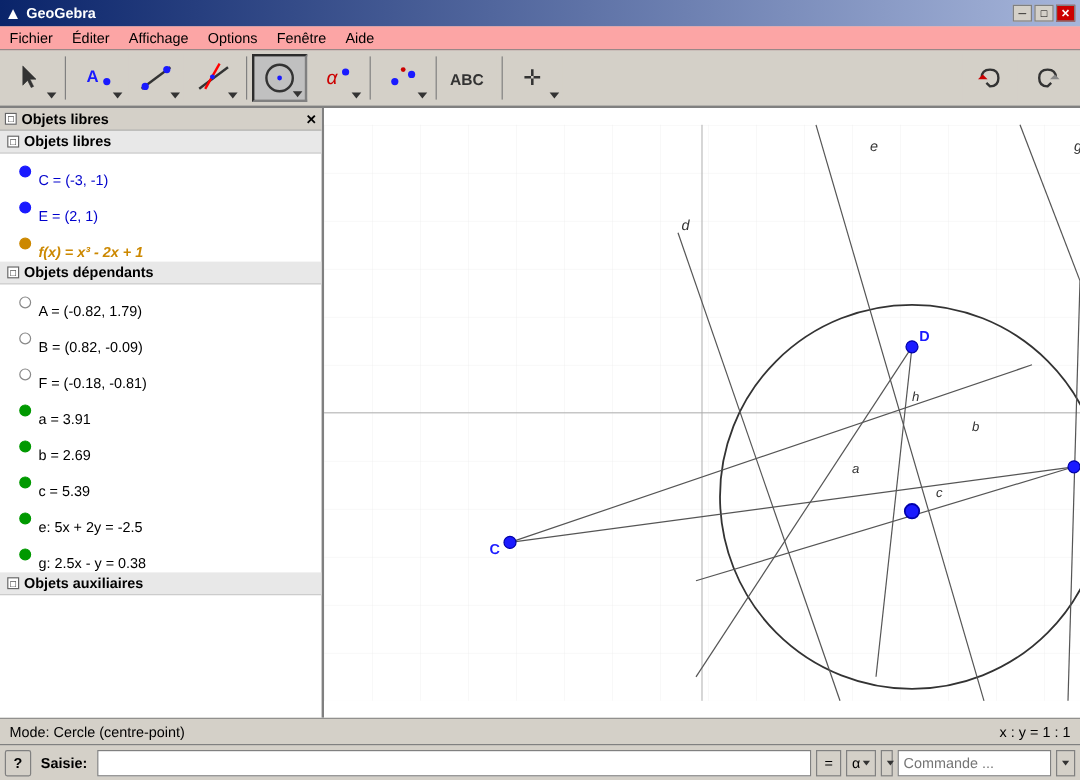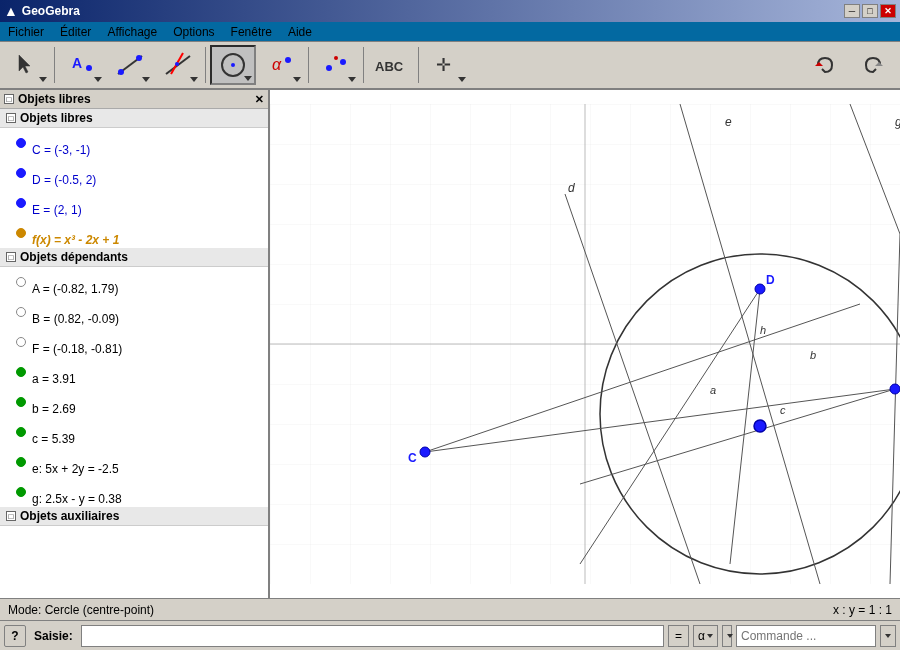--- a/index.html
+++ b/index.html
@@ -22,21 +22,21 @@
     .title-btn {
       width: 16px; height: 14px;
       background: #d4d0c8;
       border: 1px solid #808080;
       display: flex; align-items: center; justify-content: center;
       font-size: 9px; color: #000; cursor: pointer;
     }
 
     
     #menu-bar {
-      background: #0369a1;
+      background: #fca5a5;
       height: 20px;
       display: flex;
       align-items: center;
       border-bottom: 1px solid #808080;
       font-size: 12px;
     }
     .menu-item {
       padding: 2px 8px;
       cursor: pointer;
     }
@@ -211,21 +211,21 @@
       font-size: 12px;
       gap: 2px;
     }
     .small-arrow {
       width: 0; height: 0;
       border-left: 3px solid transparent;
       border-right: 3px solid transparent;
       border-top: 4px solid #333;
     }
     .commande-input {
-      width: 140px;
+      width: 128px;
       height: 22px;
       border: 1px solid #808080;
       background: white;
       padding: 0 4px;
       font-size: 12px;
       color: #666;
     }
 
     
     #geo-svg {
@@ -369,24 +369,20 @@
       <div class="section-toggle">□</div>
       <span>Objets libres</span>
     </div>
 
     <div class="obj-item">
       <div class="obj-dot" style="background:#1a1aff; border-color:#1a1aff;"></div>
       <span class="obj-text blue">C = (-3, -1)</span>
     </div>
     <div class="obj-item">
       <div class="obj-dot" style="background:#1a1aff; border-color:#1a1aff;"></div>
-      <span class="obj-text blue">D = (-0.5, 2)</span>
-    </div>
-    <div class="obj-item">
-      <div class="obj-dot" style="background:#1a1aff; border-color:#1a1aff;"></div>
       <span class="obj-text blue">E = (2, 1)</span>
     </div>
     <div class="obj-item">
       <div class="obj-dot" style="background:#cc8800; border-color:#cc8800;"></div>
       <span class="obj-text yellow" style="font-weight:bold;">f(x) = x³ - 2x + 1</span>
     </div>
 
     <div class="section-header">
       <div class="section-toggle">□</div>
       <span>Objets dépendants</span>

